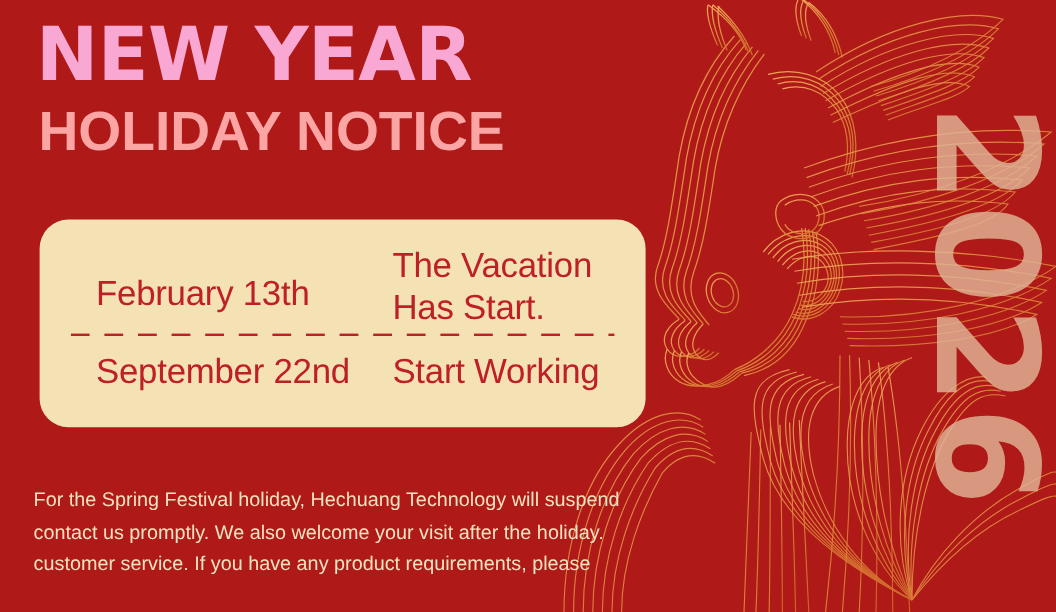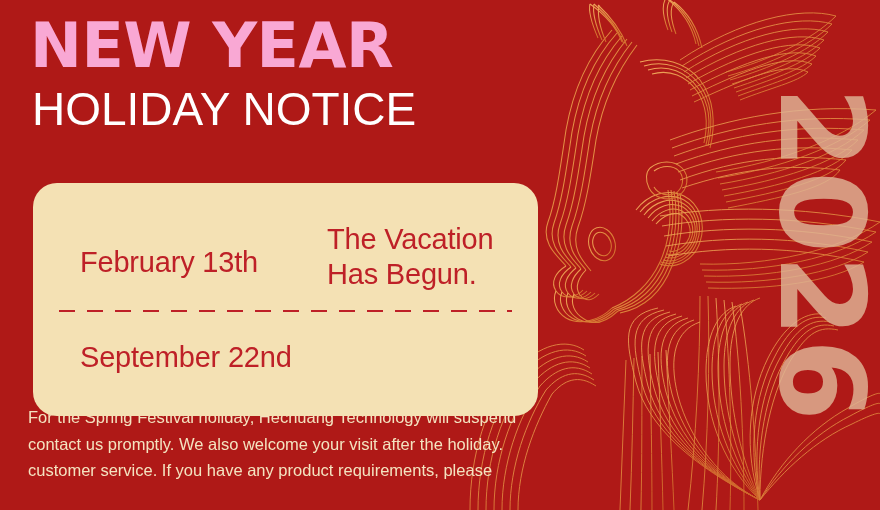--- a/index.html
+++ b/index.html
@@ -61,39 +61,39 @@
     font-family: "DejaVu Sans", sans-serif;
     font-weight: 700;
     font-size: 62px;
     line-height: 1.04;
     letter-spacing: -0.5px;
     color: #f9a8d4;
     margin: 0;
   }
   .headline-line2 {
     font-family: "Liberation Sans", sans-serif;
-    font-weight: 400;
+    font-weight: 700;
     font-size: 46px;
     line-height: 1.12;
     letter-spacing: 0px;
-    color: #ffffff;
+    color: #fca5a5;
     margin: 6px 0 0 2px;
   }
 
   
   .card {
     position: absolute;
     left: 33px;
     top: 183px;
     width: 505px;
-    height: 233px;
+    height: 173px;
     background: #F4E1B4;
     border-radius: 24px;
     z-index: 6;
-    padding: 25px 26px 16px 26px;
+    padding: 8px 26px 16px 26px;
     display: flex;
     flex-direction: column;
   }
   .card-row {
     display: flex;
     align-items: center;
     flex: 1 1 0;
   }
   .card-row.top { align-items: flex-start; padding-top: 14px; }
   .card-row.bottom { align-items: center; }
@@ -305,28 +305,29 @@
     <div class="headline-line1">NEW YEAR</div>
     <div class="headline-line2">HOLIDAY NOTICE</div>
   </div>
 
   <div class="card">
 
     <div class="card-row top">
       <div class="card-col-date">February 13th</div>
       <div class="card-col-label">
         <div>The Vacation</div>
-        <div>Has Begun.</div>
+        <div>Has Start.</div>
       </div>
     </div>
 
     <div class="card-divider"></div>
 
     <div class="card-row bottom">
       <div class="card-col-date">September 22nd</div>
+      <div class="card-col-label">Start Working</div>
     </div>
 
   </div>
 
   <div class="notice">
     <p>For the Spring Festival holiday, Hechuang Technology will suspend</p>
     <p>contact us promptly.  We also welcome your visit after the holiday.</p>
     <p>customer service. If you have any product requirements, please</p>
   </div>
 

